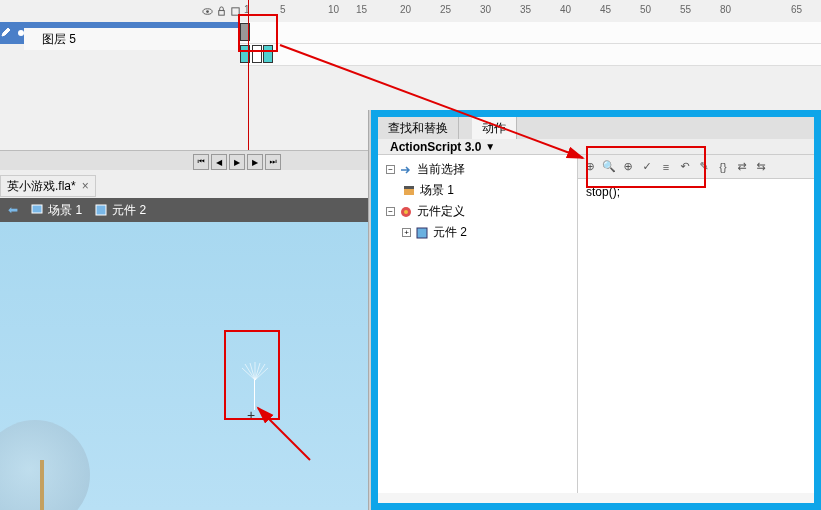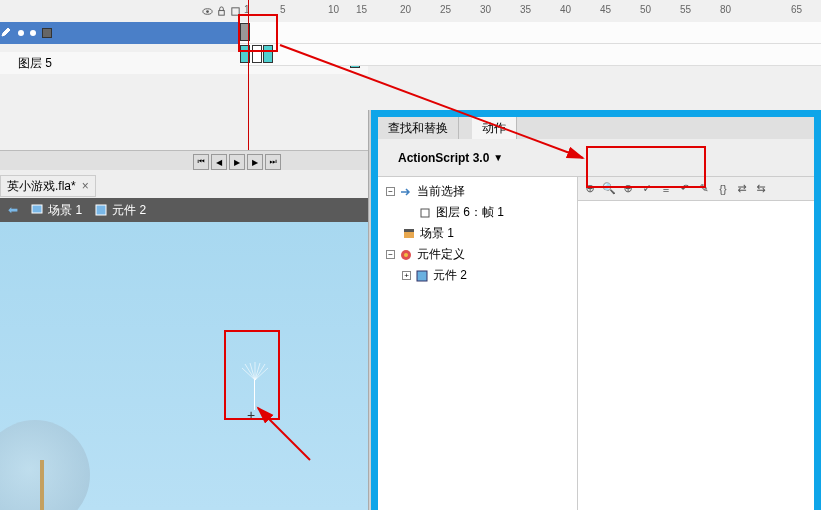--- a/index.html
+++ b/index.html
@@ -47,21 +47,21 @@
     .seed { position: absolute; left: 240px; top: 140px; }
     .seed-fluff { width: 30px; height: 20px; }
     .seed-stem { position: absolute; width: 1px; height: 30px; background: #fff; left: 14px; top: 18px; }
     .crosshair { position: absolute; left: 247px; top: 185px; font-size: 14px; color: #333; }
     
     .panel-container { position: absolute; top: 110px; right: 0; width: 450px; height: 400px; background: #f5f5f5; border: 7px solid #0ea5e9; }
     .panel-tabs { height: 22px; background: #e0e0e0; display: flex; }
     .panel-tab { padding: 3px 10px; border-right: 1px solid #bbb; cursor: pointer; }
     .panel-tab.active { background: #f5f5f5; margin-left: 13px; }
     
-    .actionscript-bar { height: 38px; background: #eee; border-bottom: 1px solid #ccc; display: flex; align-items: center; padding: 0 20px; font-weight: bold; text-align: center; }
+    .actionscript-bar { height: 16px; background: #eee; border-bottom: 1px solid #ccc; display: flex; align-items: center; padding: 0 12px; font-weight: bold; text-align: center; }
     .as-dropdown { margin-left: 4px; font-size: 10px; }
     
     .panel-body { display: flex; height: calc(100% - 48px); }
     .tree-pane { width: 200px; border-right: 1px solid #ccc; padding: 4px 0; background: #fff; }
     .tree-item { padding: 2px 4px 2px 8px; display: flex; align-items: center; gap: 4px; cursor: pointer; }
     .tree-item.l2 { padding-left: 24px; }
     .tree-item.l3 { padding-left: 40px; }
     .tree-toggle { width: 9px; height: 9px; border: 1px solid #888; display: inline-flex; align-items: center; justify-content: center; font-size: 8px; line-height: 1; cursor: pointer; }
     .tree-icon { width: 14px; height: 14px; display: inline-block; }
     
@@ -123,21 +123,21 @@
         <svg width="12" height="12" viewBox="0 0 12 12">
             <path d="M2 10 L3 7 L8 2 L10 4 L5 9 Z" fill="#fff" stroke="#fff"></path>
           </svg>
       </span>
       <span class="dot" style="background:#fff"></span>
       <span class="dot" style="background:#fff"></span>
       <span class="square"></span>
     </span>
   </div>
 
-  <div class="layer-row layer-5" style="top:52px; background:#f8f8f8;">
+  <div class="layer-row layer-5" style="top:28px; background:#f8f8f8;margin-left:24px;">
     <span class="layer-name">图层 5</span>
     <span class="layer-icons">
       <span class="dot"></span>
       <span class="dot"></span>
       <span class="square"></span>
     </span>
   </div>
 
   <div class="timeline-frames">
     <div class="frame-row">
@@ -219,28 +219,20 @@
     <div class="tree-pane">
       <div class="tree-item">
         <span class="tree-toggle">−</span>
         <span class="tree-icon">
           <svg viewBox="0 0 14 14">
               <path d="M2 7 L10 7 M7 4 L10 7 L7 10" stroke="#4080c0" fill="none" stroke-width="1.5"></path>
             </svg>
         </span>
         <span>当前选择</span>
       </div>
-      <div class="tree-item l3">
-        <span class="tree-icon">
-          <svg viewBox="0 0 14 14">
-              <rect x="3" y="3" width="8" height="8" fill="none" stroke="#555"></rect>
-            </svg>
-        </span>
-        <span>图层 6：帧 1</span>
-      </div>
       <div class="tree-item l2">
         <span class="tree-icon">
           <svg viewBox="0 0 14 14">
               <rect x="2" y="4" width="10" height="7" fill="#e8a850"></rect>
               <rect x="2" y="2" width="10" height="3" fill="#555"></rect>
             </svg>
         </span>
         <span>场景 1</span>
       </div>
       <div class="tree-item">
@@ -269,20 +261,23 @@
         <span class="tool-icon">⊕</span>
         <span class="tool-icon">🔍</span>
         <span class="tool-icon">⊕</span>
         <span class="tool-icon">✓</span>
         <span class="tool-icon">≡</span>
         <span class="tool-icon">↶</span>
         <span class="tool-icon">✎</span>
         <span class="tool-icon">{}</span>
         <span class="tool-icon">⇄</span>
         <span class="tool-icon">⇆</span>
+      </div>
+      <div class="code-area">
+        <span>stop();</span>
       </div>
     </div>
   </div>
 </div>
 
 <div class="red-box" style="left:238px; top:14px; width:40px; height:38px;"></div>
 <div class="red-box" style="left:586px; top:146px; width:120px; height:42px;"></div>
 <div class="red-box" style="left:224px; top:330px; width:56px; height:90px;"></div>
 
 <svg class="red-arrow" style="left:278px; top:40px; width:320px; height:130px;">

